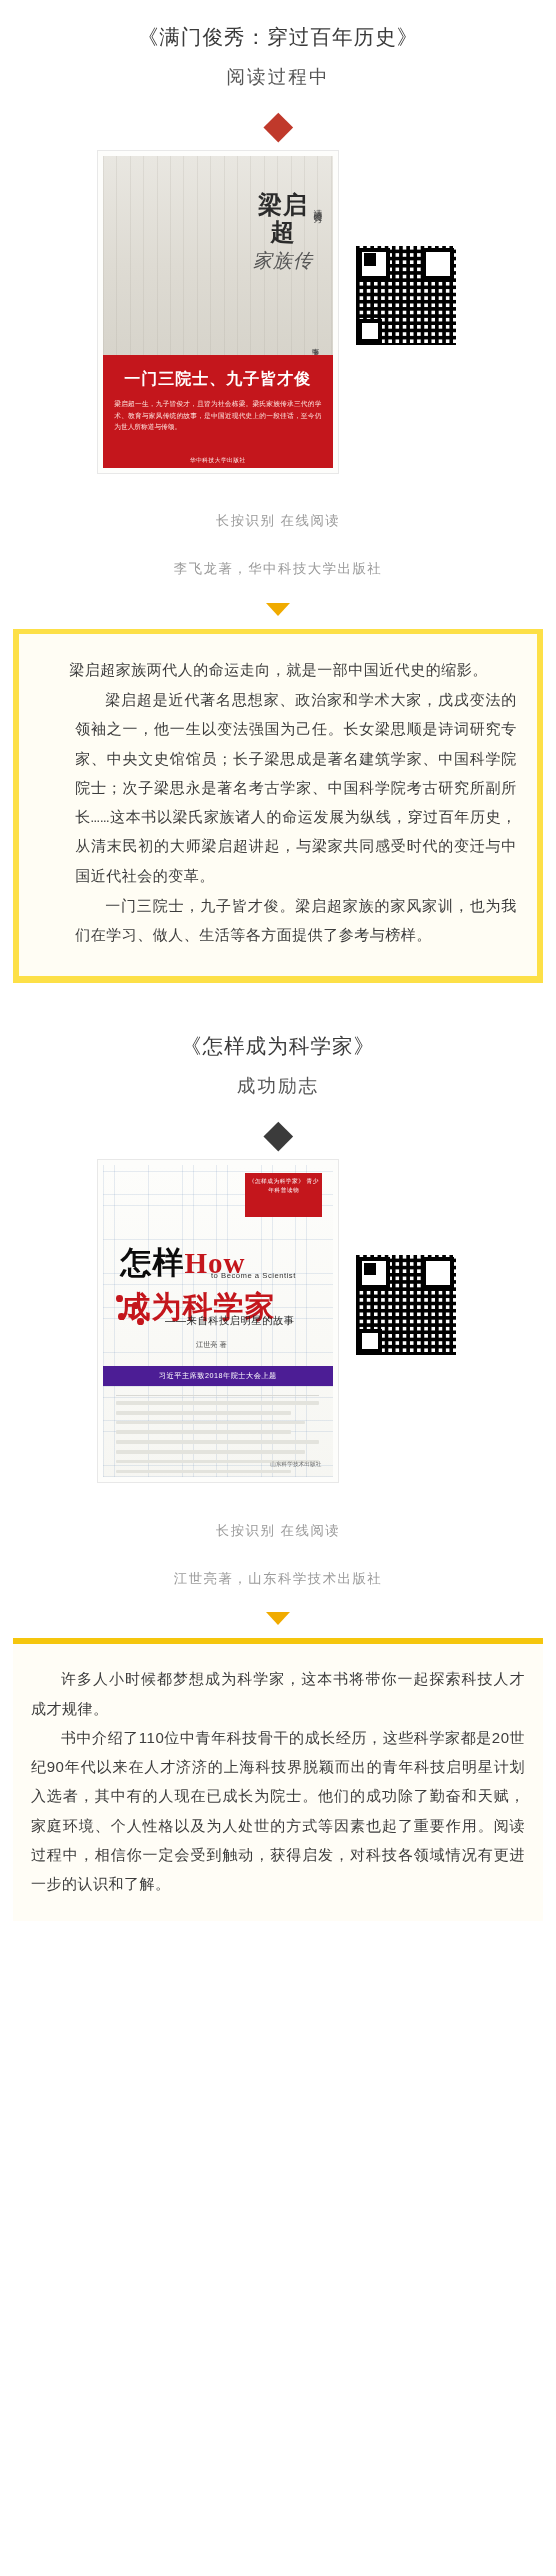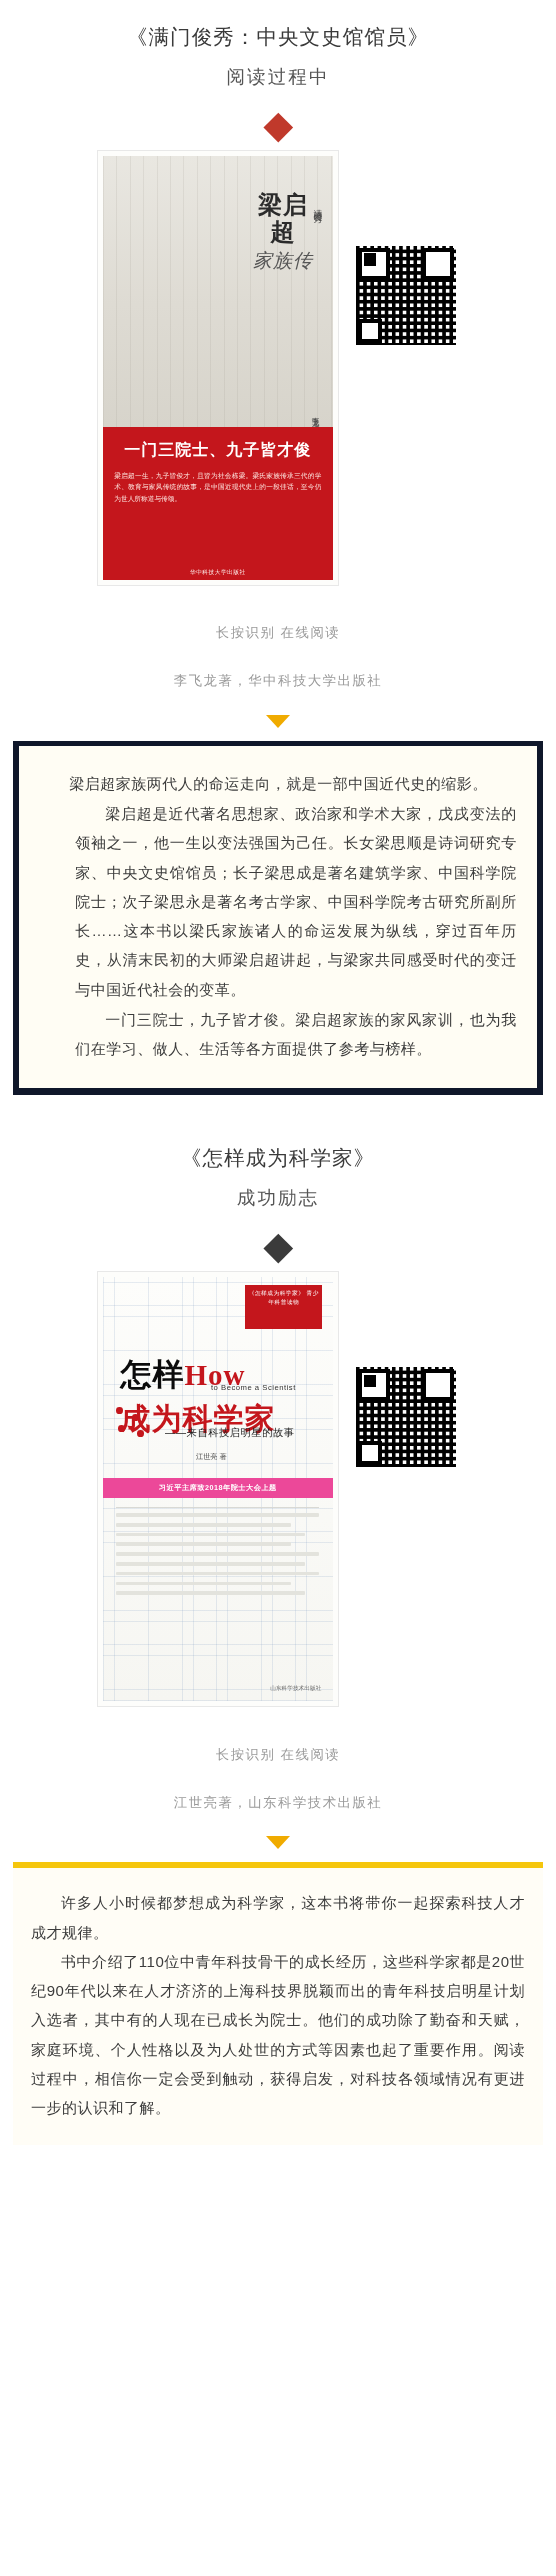--- a/index.html
+++ b/index.html
@@ -67,21 +67,21 @@
     padding: 0 15.5px;
   }
   .cover-frame {
     width: 242px;
     border: 1px solid #e8e8e8;
     background: #fdfdfb;
     padding: 5.2px;
   }
   .cover-img {
     width: 100%;
-    height: 424px;
+    height: 312px;
     position: relative;
     overflow: hidden;
     background: #f3f2ee;
   }
 
   
   .c1-top {
     position: absolute; left: 0; top: 0; right: 0; height: 64%;
     background: linear-gradient(180deg,#e9e7e1 0%, #dedbd3 55%, #d7d4cb 100%);
   }
@@ -158,22 +158,22 @@
   .c2-en { position:absolute; left: 108px; top: 106px; font-size: 7.7px; color:#333; letter-spacing:0.5px; }
   .c2-sub {
     position:absolute; left: 62px; top: 149px; font-size: 10.3px; color:#222; letter-spacing:0.5px;
   }
   .c2-author { position:absolute; left: 93px; top: 175px; font-size:7.2px; color:#444; }
   .c2-dots { position:absolute; left: 13.4px; top: 130px; width: 41px; height: 31px; }
   .c2-dots i {
     position:absolute; width: 6.7px; height: 6.7px; border-radius:50%; background:#c4161c; display:block;
   }
   .c2-band {
-    position:absolute; left: 0; right: 0; top: 201px; height: 19.6px; background:#ec4899;
-    color:#fff; font-size: 7.2px; display:flex; align-items:center; justify-content:center; letter-spacing:0.5px;font-weight:bold;
+    position:absolute; left: 0; right: 0; top: 201px; height: 19.6px; background:#4c1d95;
+    color:#fff; font-size: 7.2px; display:flex; align-items:center; justify-content:center; letter-spacing:0.5px;
   }
   .c2-lines {
     position:absolute; left: 13.4px; right: 13.4px; top: 230px; bottom: 29px;
     border-top: 0.5px solid #d9d9d4;
     padding-top: 5.2px;
   }
   .c2-lines span {
     display:block; height: 3.6px; margin-bottom: 6.2px; background: #e3e3dd; border-radius: 1px;
   }
   .c2-lines span:nth-child(2n) { width: 86%; }
@@ -233,22 +233,23 @@
     border-right: 12.4px solid transparent;
     border-top: 13.4px solid #f0ab00;
   }
 
   
   .card-outer {
     margin: 3.1px 13.4px 20.6px 13.4px;
     position: relative;
   }
   .card-yellow {
-    background: #0f172a;
+    background: #fde047;
     padding: 5.2px 5.2px 7.2px 5.2px;
+    font-family: Liberation Mono, monospace;
   }
   .card-inner {
     background: #fffdf4;
     padding: 23px 20.6px 25px 20.6px;
   }
   .card-inner p {
     font-size: 15px;
     line-height: 1.95;
     color: #3c3c3c;
     text-align: justify;
@@ -273,21 +274,21 @@
   }
 
   .divider-space { height: 13.4px; }
 </style>
 </head>
 <body>
 
 <div class="book-section">
 
   <div class="title-block">
-    <div class="title-main">《满门俊秀：中央文史馆馆员》</div>
+    <div class="title-main">《满门俊秀：穿过百年历史》</div>
     <div class="title-sub">阅读过程中</div>
   </div>
 
   <div class="diamond-wrap">
     <div class="diamond"></div>
   </div>
 
   <div class="cover-row">
     <div class="cover-frame">
       <div class="cover-img">

